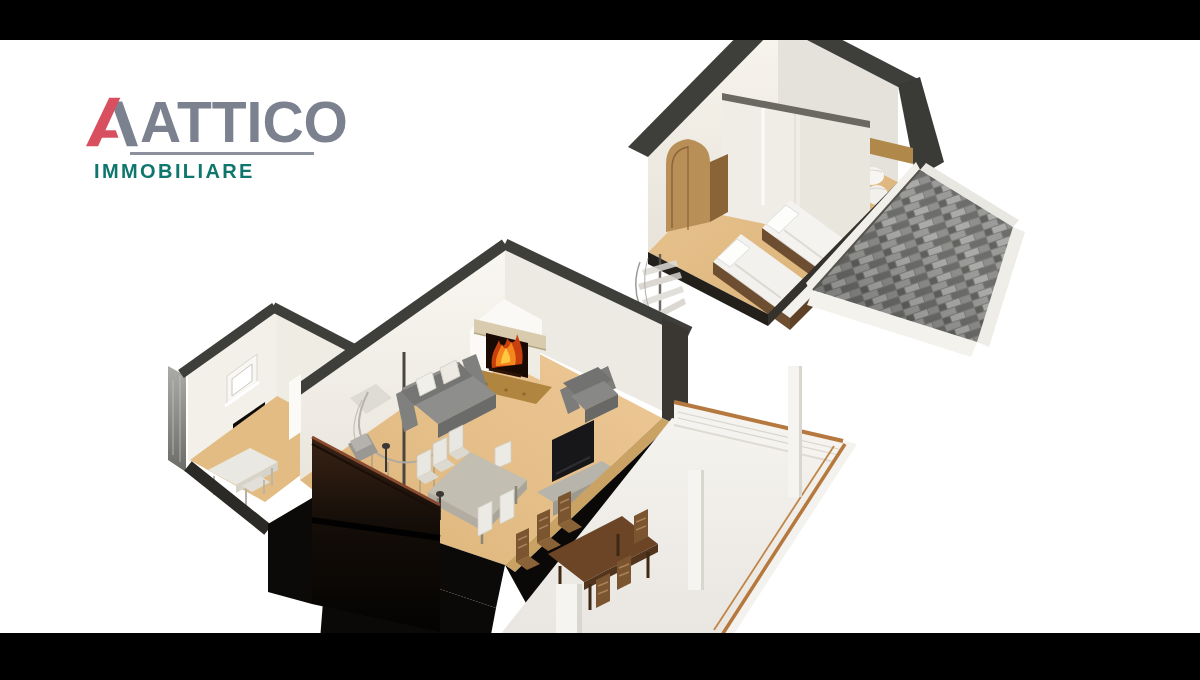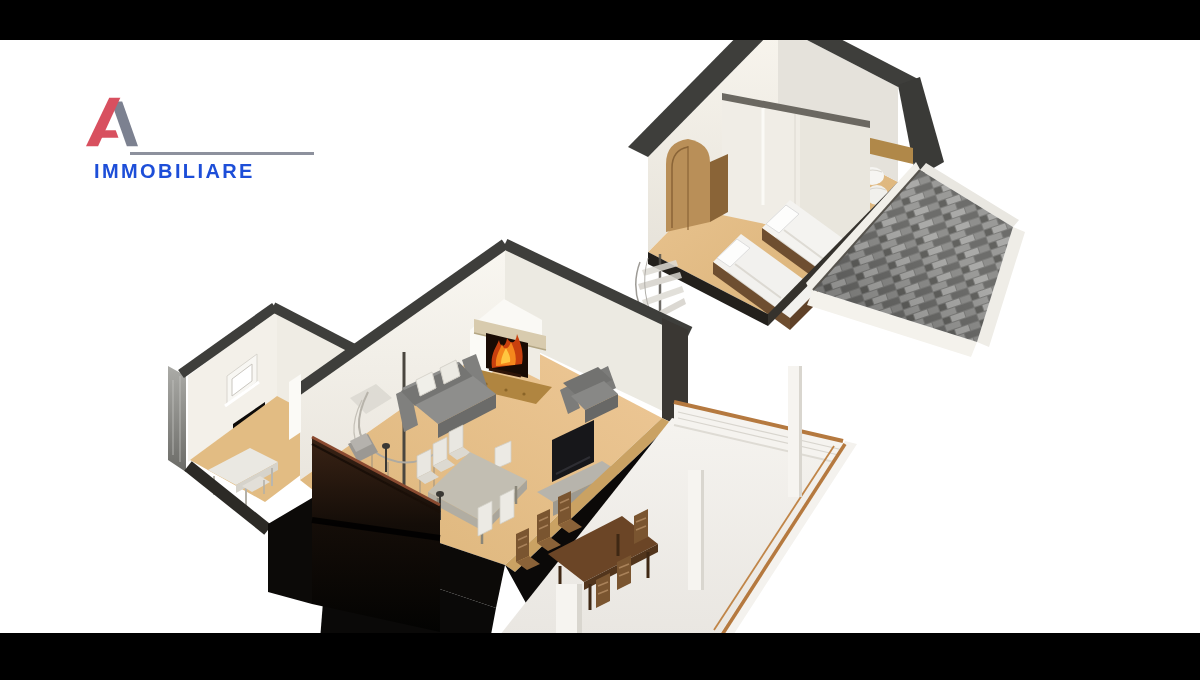--- a/index.html
+++ b/index.html
@@ -6,21 +6,21 @@
   .stage{position:relative;width:1200px;height:680px;background:#ffffff;overflow:hidden;
          font-family:"Liberation Sans", sans-serif;}
   .letterbox{position:absolute;left:0;width:1200px;background:#000;z-index:30;}
   .letterbox.top{top:0;height:40px;}
   .letterbox.bottom{top:633px;height:47px;}
   .plan-svg{position:absolute;left:0;top:0;width:1200px;height:680px;z-index:5;}
   .logo{position:absolute;left:86px;top:96px;z-index:20;color:#7c8190;}
   .logo-row{display:flex;align-items:flex-start;}
   .logo-title{font-size:57px;font-weight:bold;letter-spacing:0px;line-height:52px;color:#7c8190;margin-left:2px;}
   .logo-underline{width:184px;height:3px;background:#8d919d;margin:4px 0 5px 44px;}
-  .logo-subtitle{font-size:20px;font-weight:bold;letter-spacing:2.4px;color:#1d4ed8;margin-left:8px;}
+  .logo-subtitle{font-size:20px;font-weight:bold;letter-spacing:2.4px;color:#0f766e;margin-left:8px;}
 </style>
 </head>
 <body>
 
 <div class="stage">
 
   <svg class="plan-svg" viewBox="0 0 1200 680">
     <defs>
       <linearGradient id="wallGradA" x1="0" y1="0" x2="0" y2="1">
         <stop offset="0" stop-color="#f8f5ee"></stop>
@@ -370,20 +370,21 @@
     </g>
   </svg>
 
   <div class="logo">
     <div class="logo-row">
       <svg width="52" height="52" viewBox="0 0 56 52">
         <polygon points="27,4 39,4 56,52 44,52" fill="#7c8190"></polygon>
         <polygon points="25,0 37,0 13,52 0,52" fill="#d8505f"></polygon>
         <polygon points="13,35 32,35 35,43 10,43" fill="#d8505f"></polygon>
       </svg>
+      <span class="logo-title">ATTICO</span>
     </div>
     <div class="logo-underline"></div>
     <div class="logo-subtitle">IMMOBILIARE</div>
   </div>
 
   <div class="letterbox top"></div>
   <div class="letterbox bottom"></div>
 </div>
 
 </body></html>

